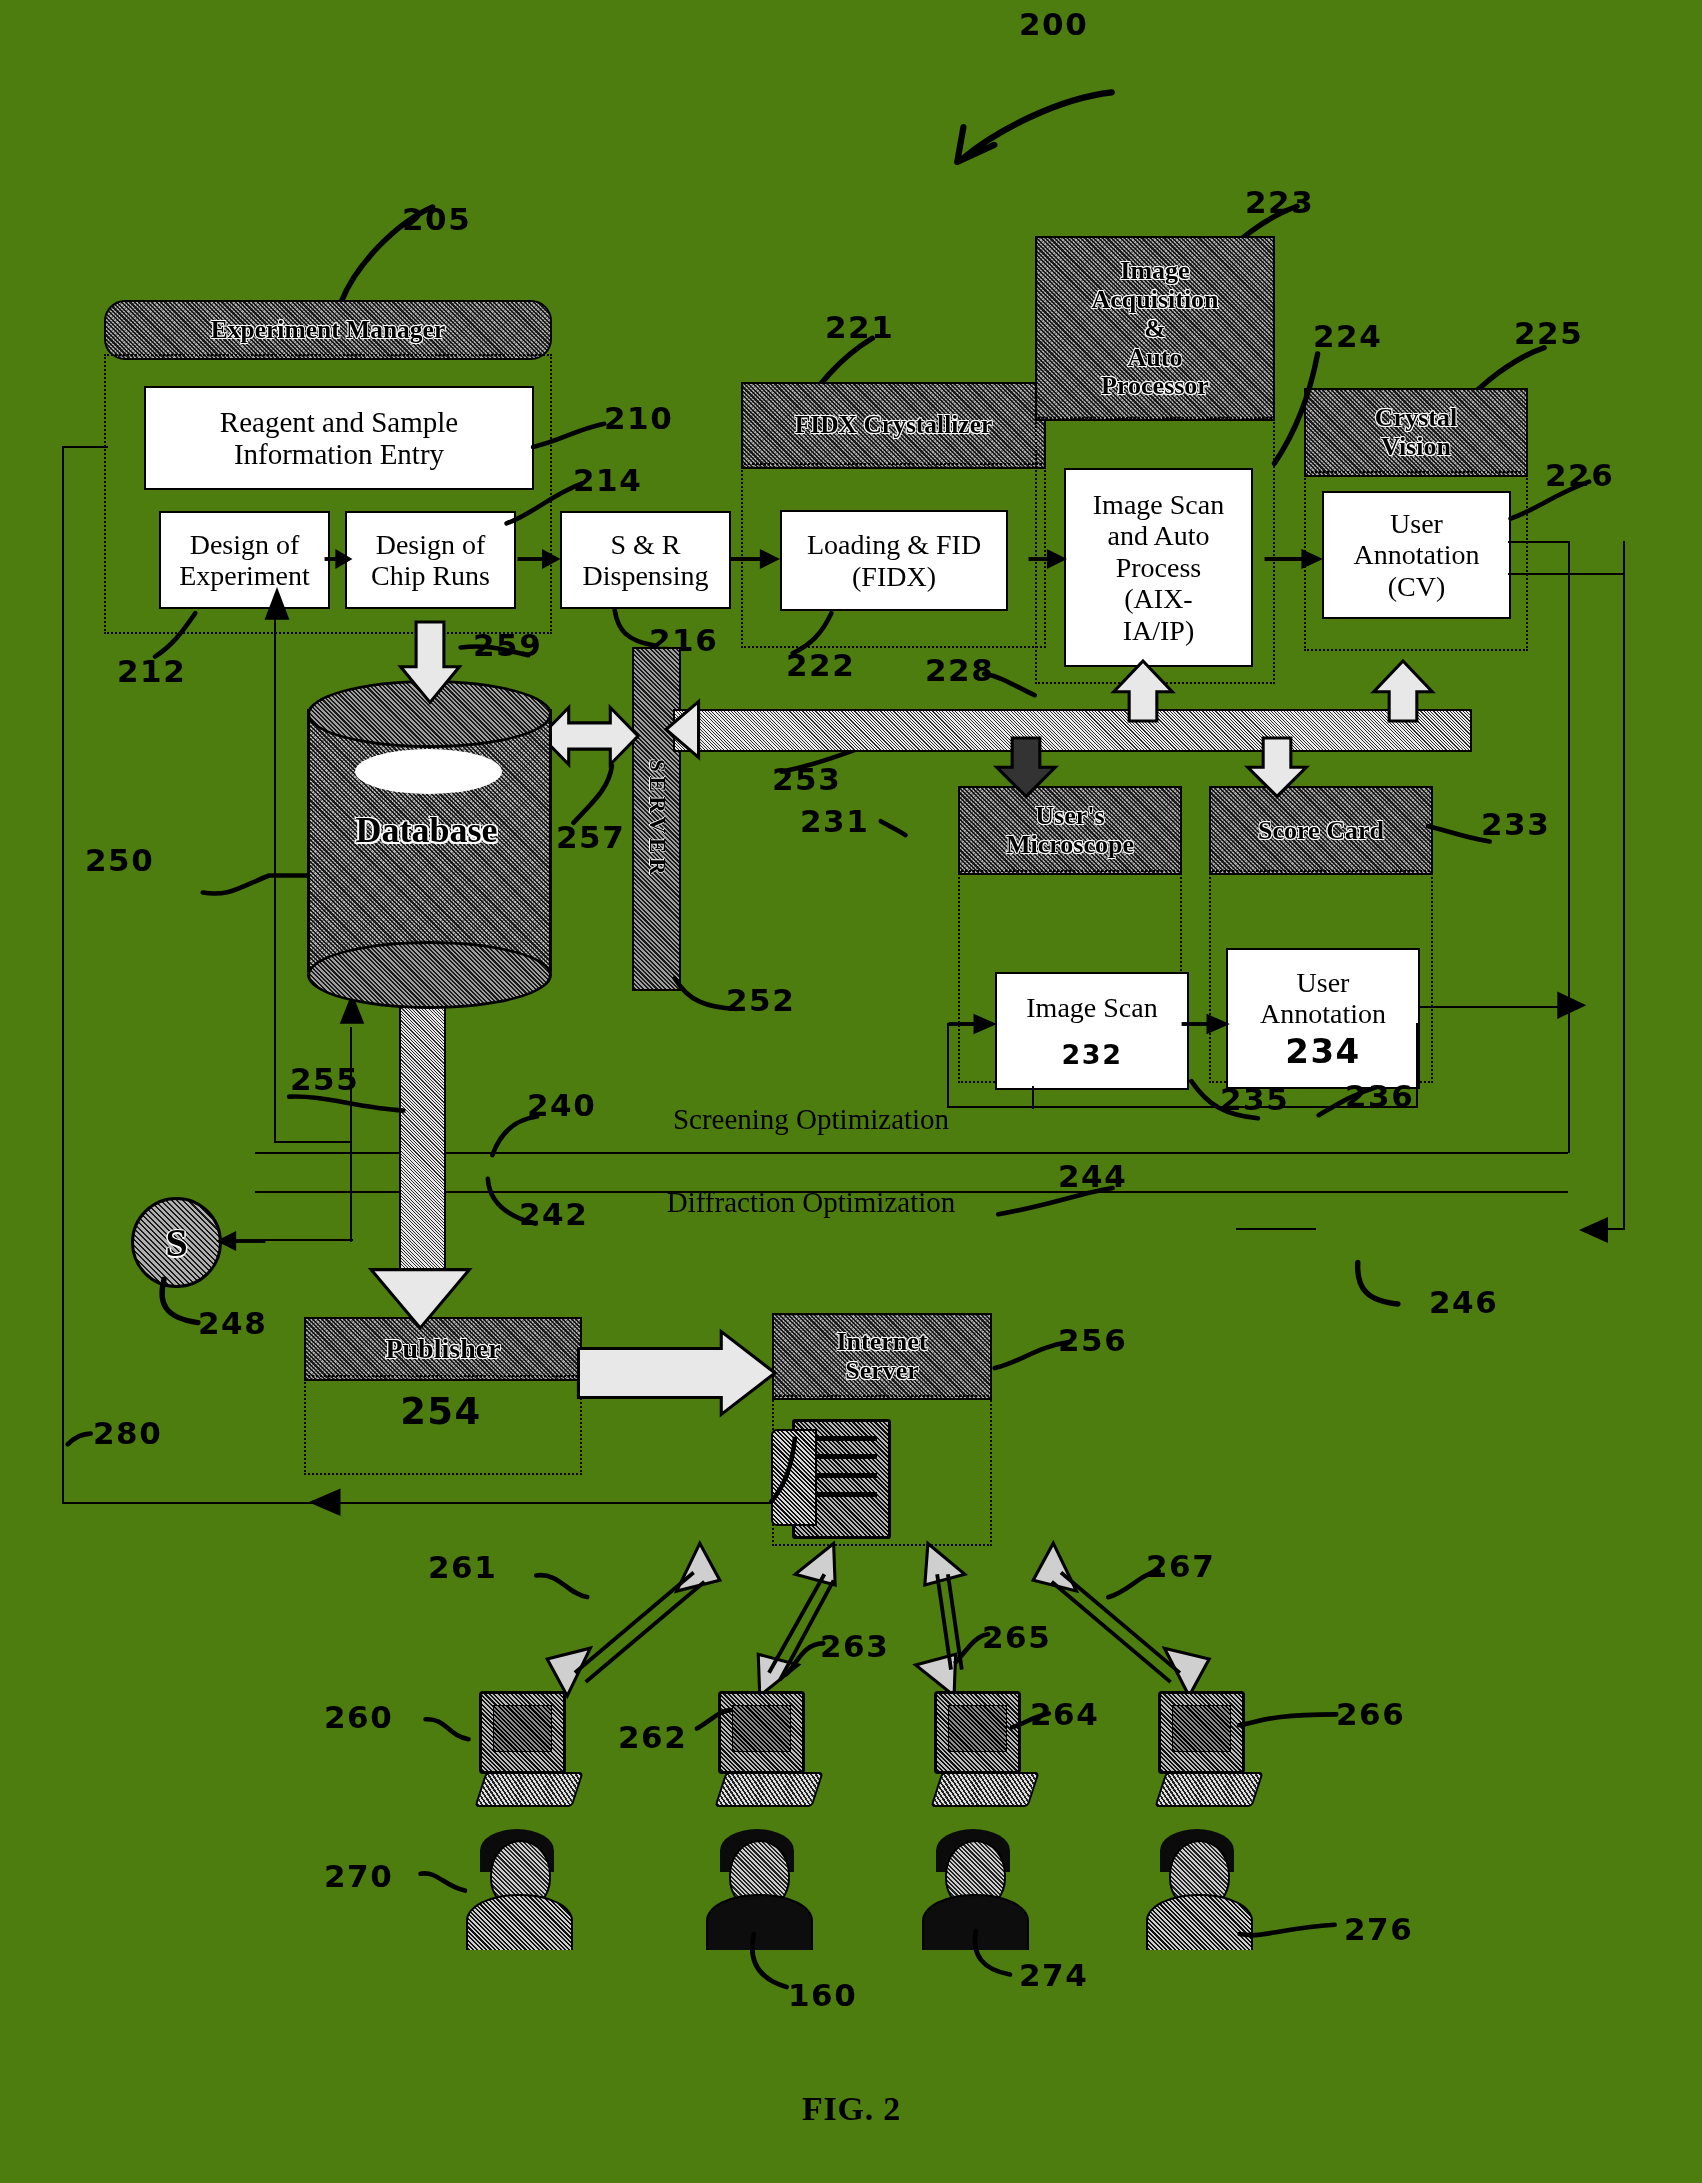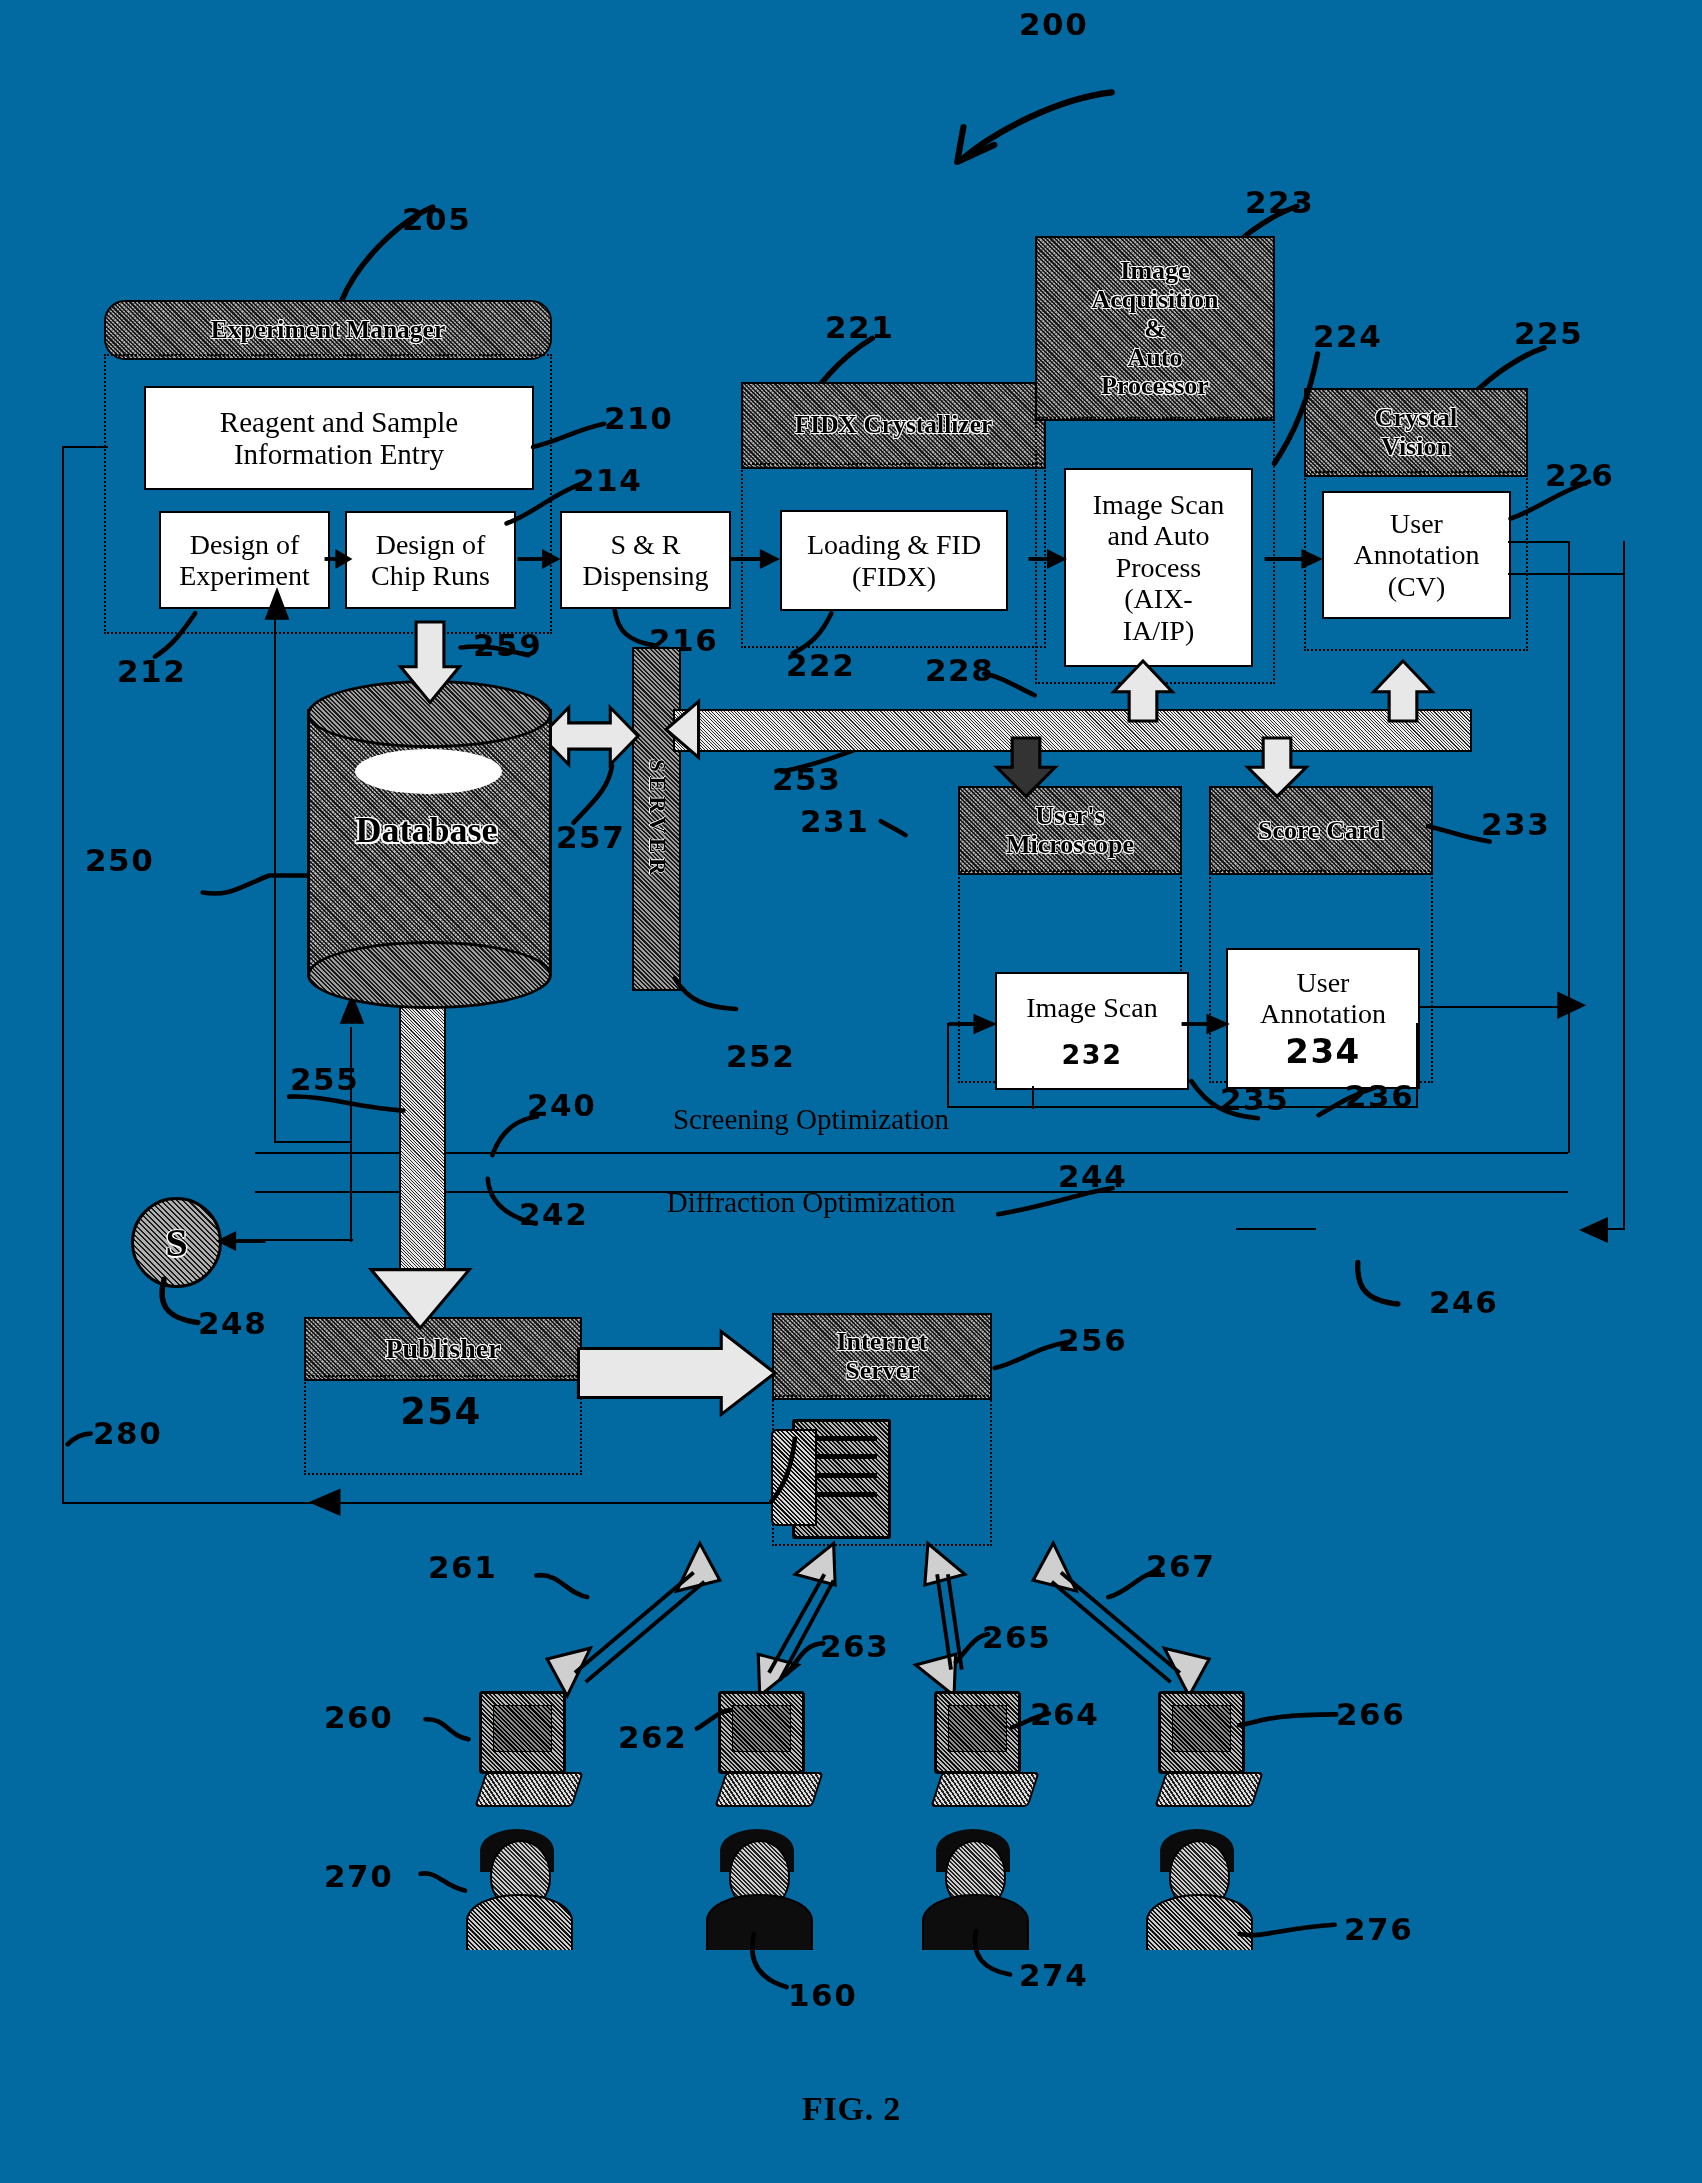--- a/index.html
+++ b/index.html
@@ -5,21 +5,21 @@
 <style>
   html,body{margin:0;padding:0;background:#fff;}
   body{
     font-family:"Liberation Serif", serif;
     color:#000;
   }
   #page{
     position:relative;
     width:1703px;
     height:2183px;
-    background:#0369a1;
+    background:#4d7c0f;
     overflow:hidden;
   }
   
   .abs{position:absolute;}
   .hdr{
     
     background:
       repeating-linear-gradient(45deg,#1a1a1a 0 1.5px,rgba(255,255,255,.35) 1.5px 3.1px),
       repeating-linear-gradient(-45deg,#1a1a1a 0 1.5px,rgba(255,255,255,.25) 1.5px 3.1px),
       #555;
@@ -341,21 +341,21 @@
     <path d="M 10 46 C 44 52 60 38 96 24 L 170 24" stroke="#000" stroke-width="6" fill="none" stroke-linecap="round"></path>
   </svg>
   <div class="abs ref" style="left:85px;top:842px;">250</div>
 
   <div class="abs server-bar" style="left:632px;top:647px;width:45px;height:340px;">
     <span class="server-text">SERVER</span>
   </div>
   <svg class="abs" style="left:670px;top:972px;width:100px;height:54px;" viewBox="0 0 130 70" width="100" height="54">
     <path d="M 6 8 C 24 38 48 46 86 48" stroke="#000" stroke-width="6" fill="none" stroke-linecap="round"></path>
   </svg>
-  <div class="abs ref" style="left:726px;top:1038px;">252</div>
+  <div class="abs ref" style="left:726px;top:982px;">252</div>
 
   <svg class="abs" style="left:541px;top:701px;width:97px;height:70px;" viewBox="0 0 126 90" width="97" height="70">
     <polygon points="0,45 36,8 36,28 90,28 90,8 126,45 90,82 90,62 36,62 36,82" fill="#e8e8e8" stroke="#000" stroke-width="4"></polygon>
   </svg>
   <svg class="abs" style="left:564px;top:761px;width:62px;height:85px;" viewBox="0 0 80 110" width="62" height="85">
     <path d="M 62 6 C 58 36 36 54 12 80" stroke="#000" stroke-width="6" fill="none" stroke-linecap="round"></path>
   </svg>
   <div class="abs ref" style="left:556px;top:819px;">257</div>
 
   <div class="abs" style="left:673px;top:709px;width:795px;height:39px;background:repeating-linear-gradient(45deg,#2a2a2a 0 0.8px,#eee 0.8px 2.3px);border:2.3px solid #000;z-index:1;"></div>

